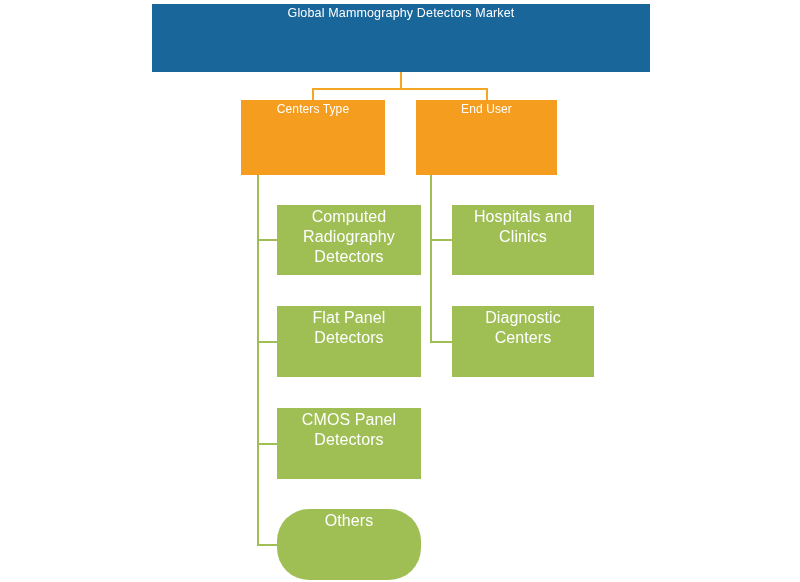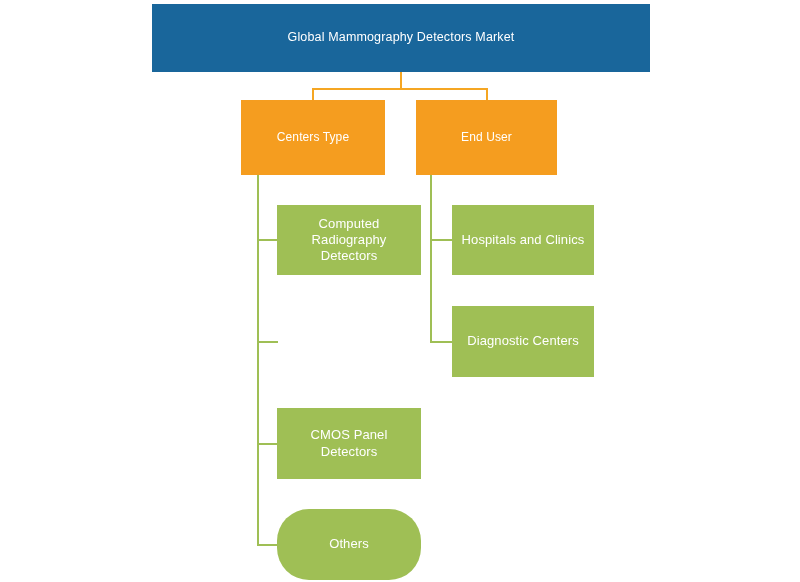--- a/index.html
+++ b/index.html
@@ -15,39 +15,38 @@
   #canvas {
     position: relative;
     width: 800px;
     height: 582px;
     background: #ffffff;
     overflow: hidden;
   }
   .node {
     position: absolute;
     display: flex;
-    align-items: center;
     justify-content: center;
     text-align: center;
     box-sizing: border-box;
     color: #ffffff;
     line-height: 1.25;
     z-index: 3;
     padding: 2px 8px;
   }
   .node-root {
     font-size: 12.5px;
     letter-spacing: 0.15px;
   }
   .node-level2 {
     font-size: 12px;
     letter-spacing: 0.1px;
   }
   .node-level3 {
-    font-size: 13px;
+    font-size: 16px;
     letter-spacing: 0.1px;
   }
   .connector {
     position: absolute;
     z-index: 1;
   }
   .conn-h {
     height: 2px;
   }
   .conn-v {
@@ -88,20 +87,23 @@
 
   <div class="node node-level2" style="left:416px; top:100px; width:141px; height:75px; background:#F59D1F;">
     <span class="label-text">End User</span>
   </div>
 
   <div class="node node-level3" style="left:277px; top:205px; width:144px; height:70px; background:#9FBF55;">
     <span class="label-text">Computed Radiography
 Detectors</span>
   </div>
 
+  <div class="node node-level3" style="left:277px; top:306px; width:144px; height:71px; background:#9FBF55;">
+    <span class="label-text">Flat Panel Detectors</span>
+  </div>
 
   <div class="node node-level3" style="left:277px; top:408px; width:144px; height:71px; background:#9FBF55;">
     <span class="label-text">CMOS Panel Detectors</span>
   </div>
 
   <div class="node node-level3" style="left:277px; top:509px; width:144px; height:71px; background:#9FBF55;border-radius:32px;">
     <span class="label-text">Others</span>
   </div>
 
   <div class="node node-level3" style="left:452px; top:205px; width:142px; height:70px; background:#9FBF55;">

